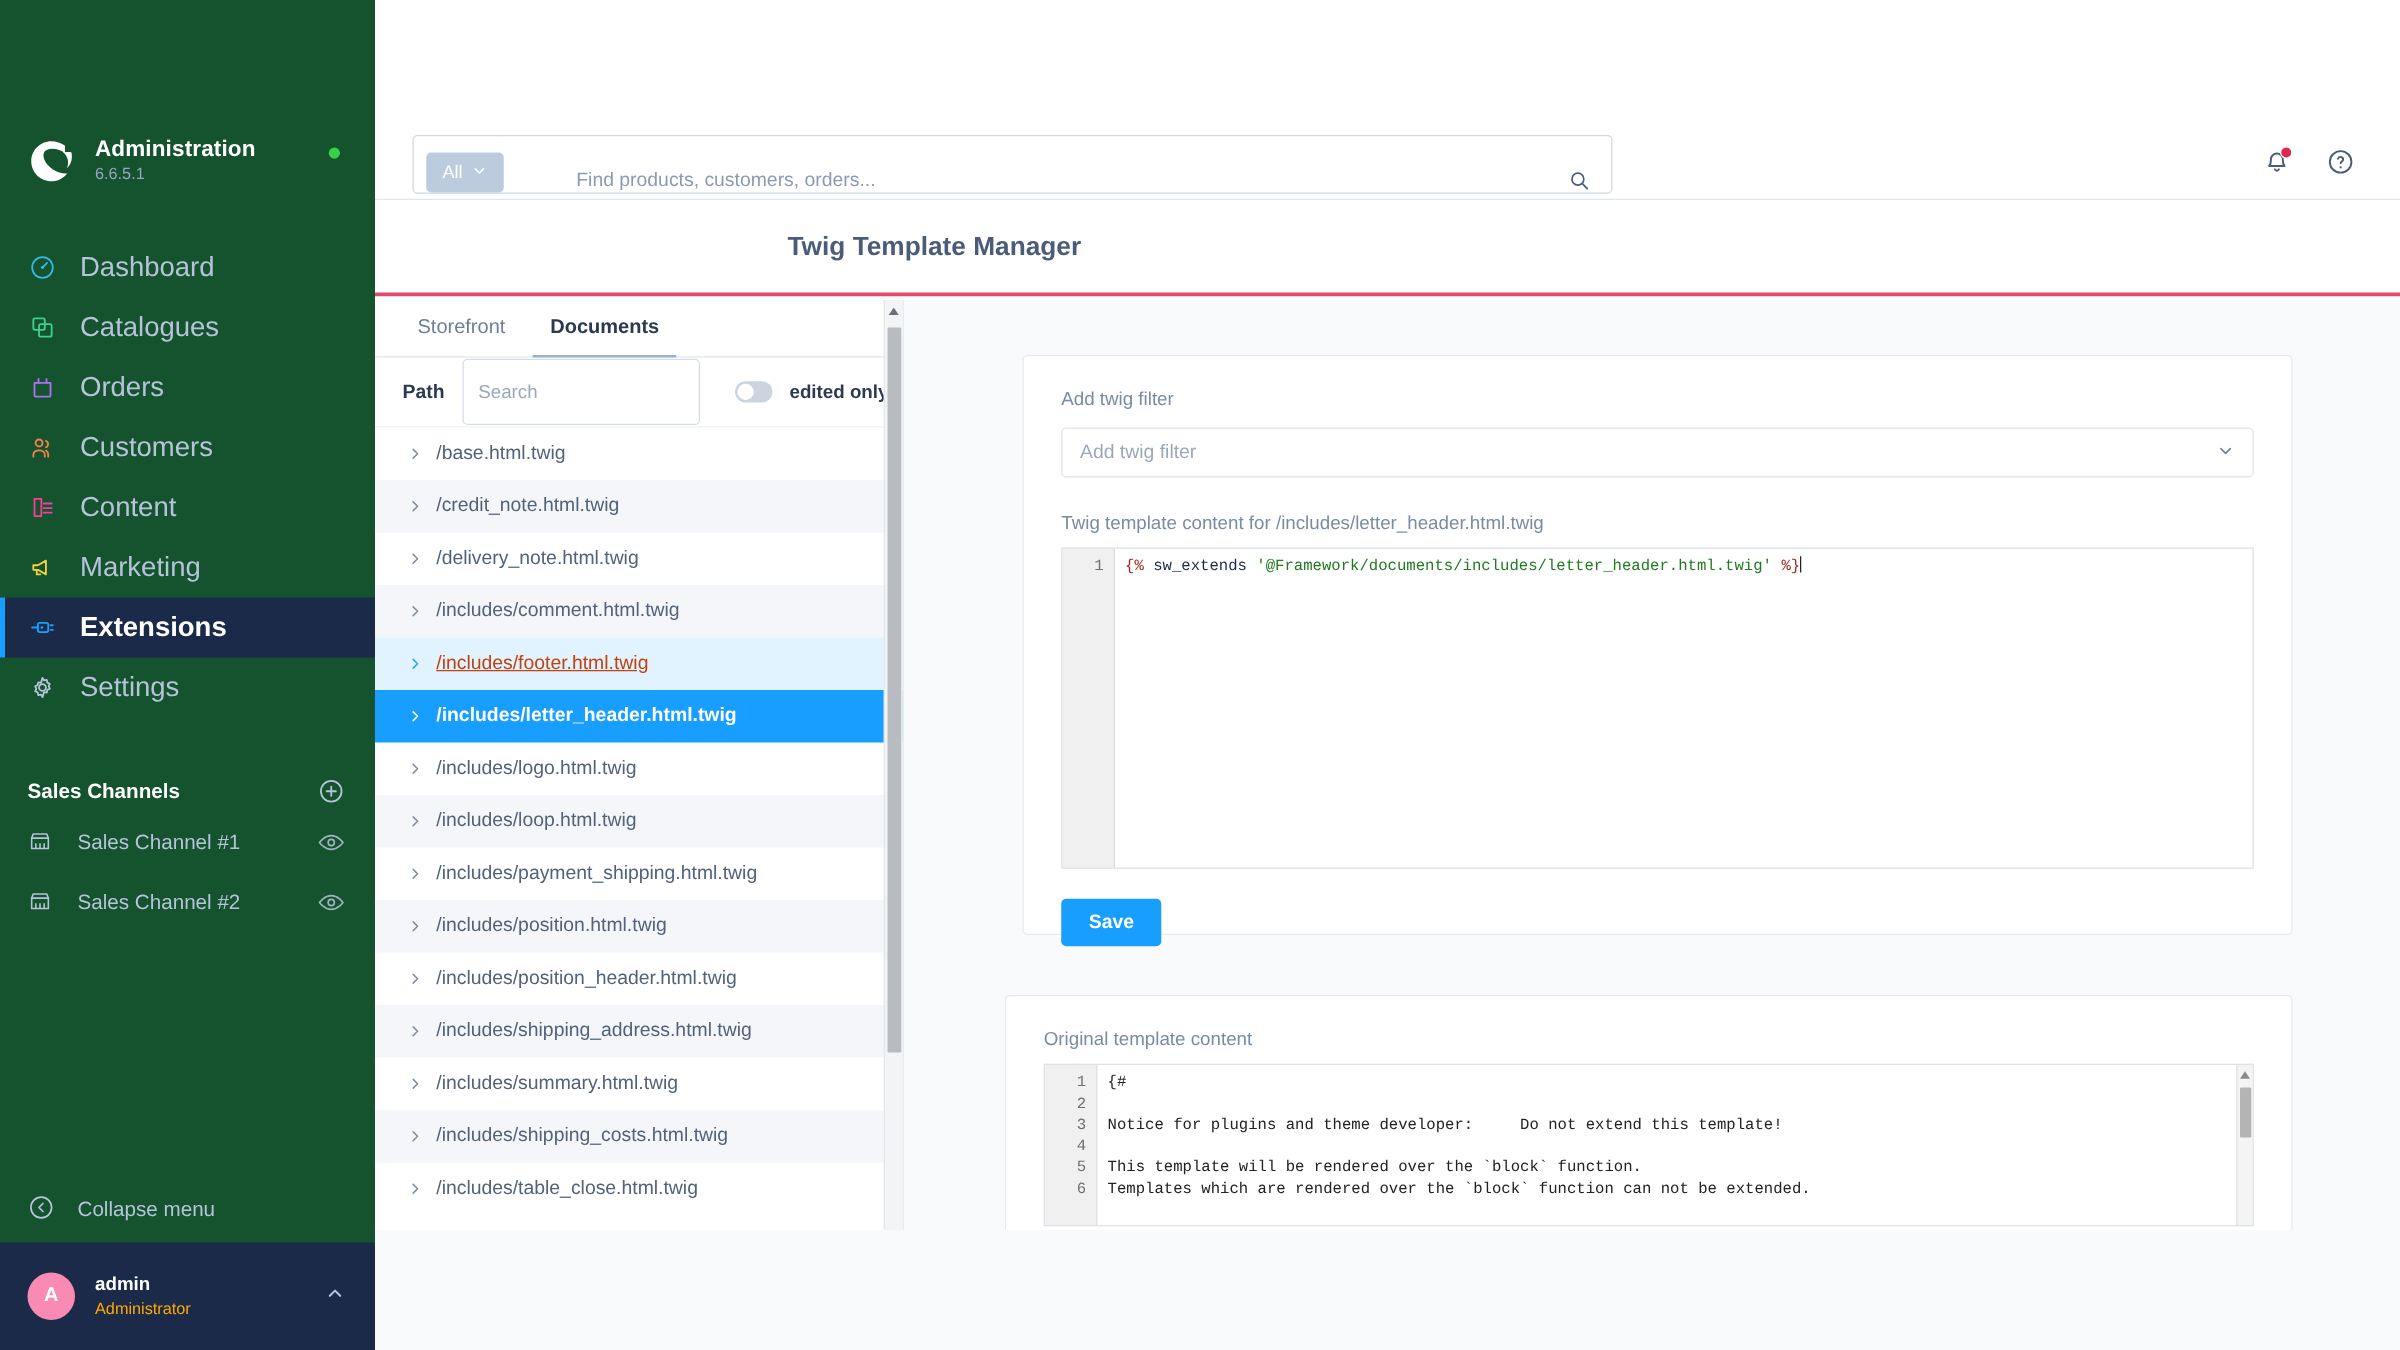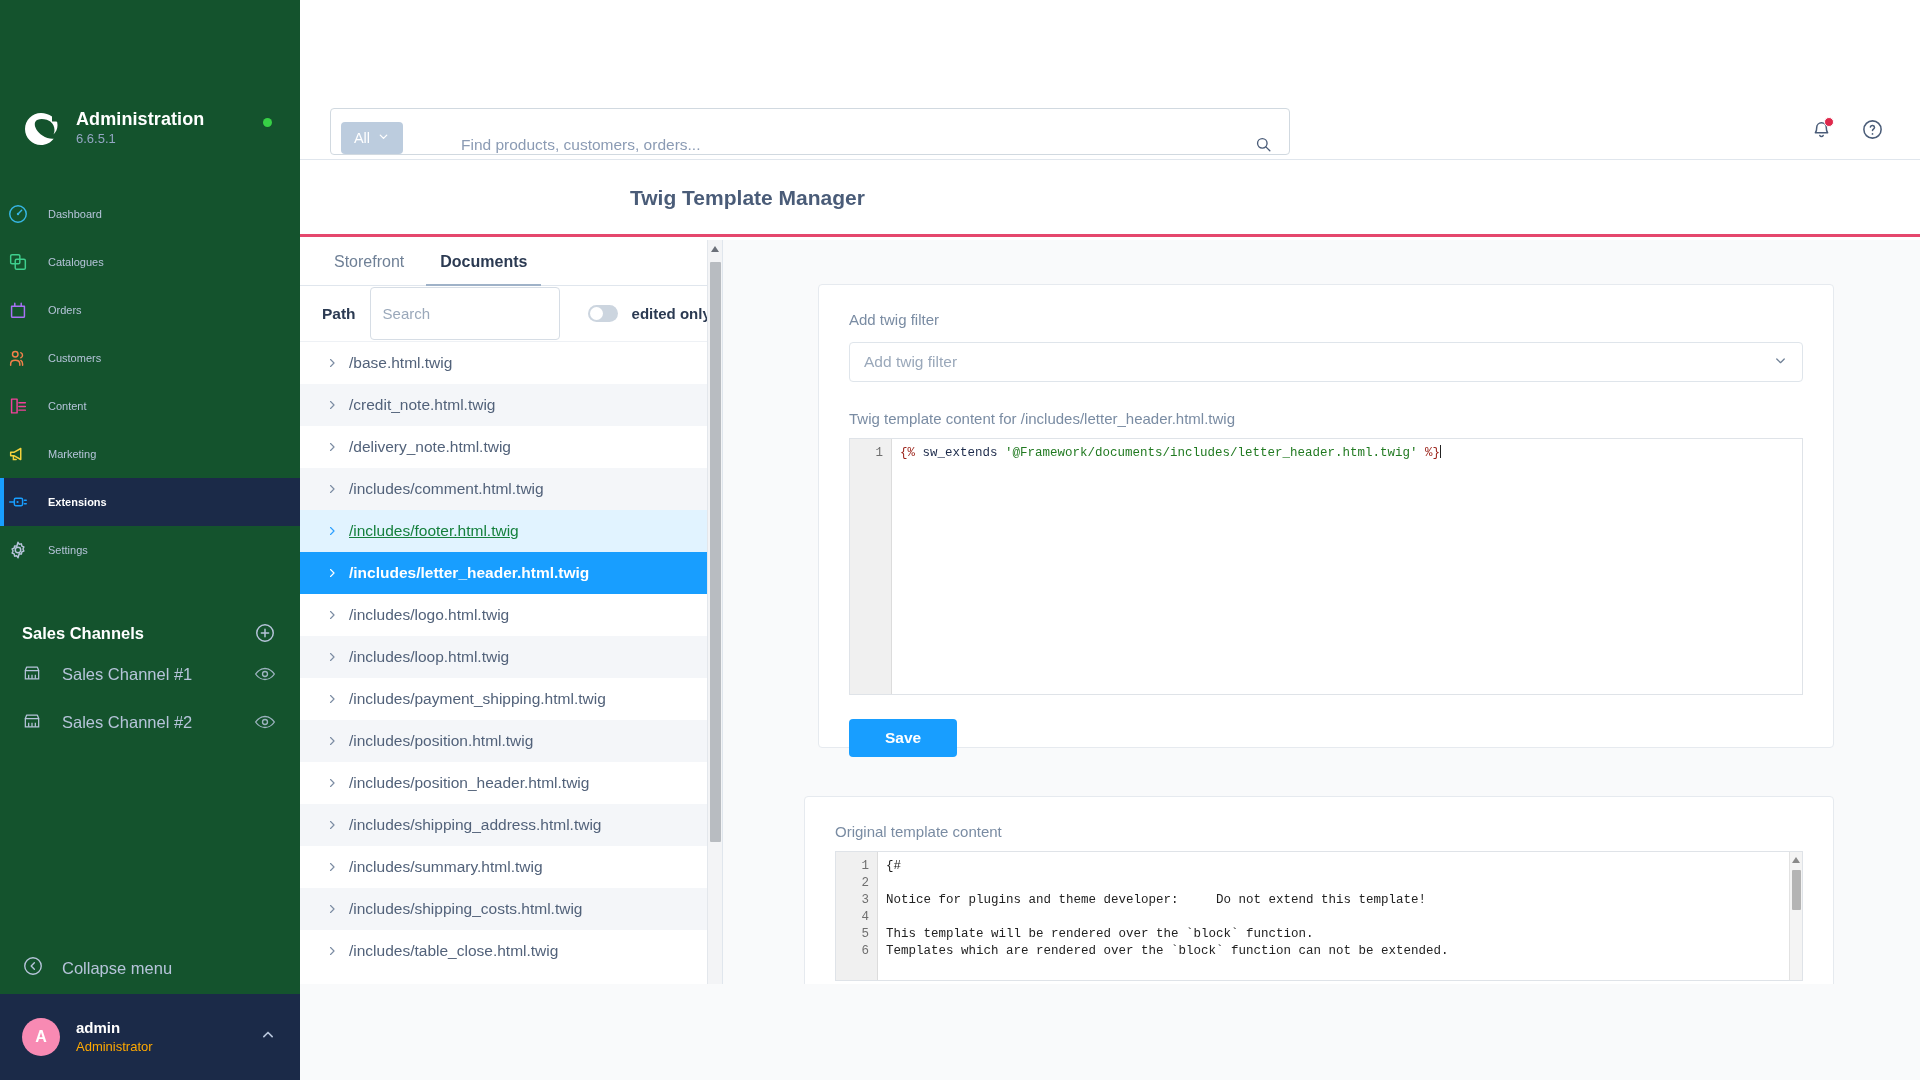--- a/index.html
+++ b/index.html
@@ -28,22 +28,22 @@
   .brand-title { color: #fff; font-size: 18px; font-weight: bold; letter-spacing: .1px; }
   .brand-version { color: #94a6c4; font-size: 13px; margin-top: 2px; }
   .brand-dot {
     position: absolute; right: 28px; top: 26px;
     width: 9px; height: 9px; border-radius: 50%; background: #37d046;
   }
 
   .nav { margin-top: 26px; }
   .nav-item {
     display: flex; align-items: center; gap: 18px;
-    height: 48px; padding: 0 6px;
-    color: #b6c4da; font-size: 11px;
+    height: 48px; padding: 0 22px;
+    color: #b6c4da; font-size: 22px;
     cursor: pointer; position: relative;
   }
   .nav-item .ico { width: 24px; height: 24px; flex: 0 0 24px; display:flex; align-items:center; justify-content:center;}
   .nav-item.active {
     background: #1b2a48; color: #ffffff; font-weight: bold;
   }
   .nav-item.active::before {
     content:""; position:absolute; left:0; top:0; bottom:0; width:4px; background:#189eff;
   }
 
@@ -175,21 +175,21 @@
 
   .filelist { flex:1; overflow:hidden; position:relative; }
   .file-row {
     display:flex; align-items:center; gap:10px;
     height:42px; padding-left:25px;
     font-size:15.5px; color:#52627a; cursor:pointer;
     border-bottom:1px solid transparent;
   }
   .file-row:nth-child(even) { background:#f4f6f9; }
   .file-row.hovered { background:#e1f3ff; }
-  .file-row.hovered .fname { color:#15803d; text-decoration:underline;text-align:right; }
+  .file-row.hovered .fname { color:#c2410c; text-decoration:underline;text-align:right; }
   .file-row.hovered .chev { color:#2b9fff; }
   .file-row.selected { background:#189eff; }
   .file-row.selected .fname { color:#ffffff; font-weight:bold; }
   .file-row.selected .chev { color:#ffffff; }
   .chev { color:#7b8ca3; font-size:14px; flex:0 0 auto; display:flex; }
 
   .panel-scroll {
     position:absolute; right:0; top:0; width:15px; height:100%;
     background:#f3f4f6; border-left:1px solid #e3e7ec;
   }
@@ -256,21 +256,21 @@
   }
   .code-scroll .arrow {
     position:absolute; left:2px; top:5px;
     width:0;height:0;border-left:4px solid transparent;border-right:4px solid transparent;
     border-bottom:6px solid #8a8a8a;
   }
 
   .btn-save {
     background:#189eff; color:#fff; border:none; border-radius:4px;
     font-family:"Liberation Sans", sans-serif; font-size:15.5px; font-weight:bold;
-    padding:0 36px; height:38px; cursor:pointer;
+    padding:0 22px; height:38px; cursor:pointer;
   }
 </style>
 </head>
 <body>
 
 <div id="sidebar">
 
   <div class="brand">
     <span class="brand-logo">
       <svg viewBox="0 0 40 40" width="40" height="40">

